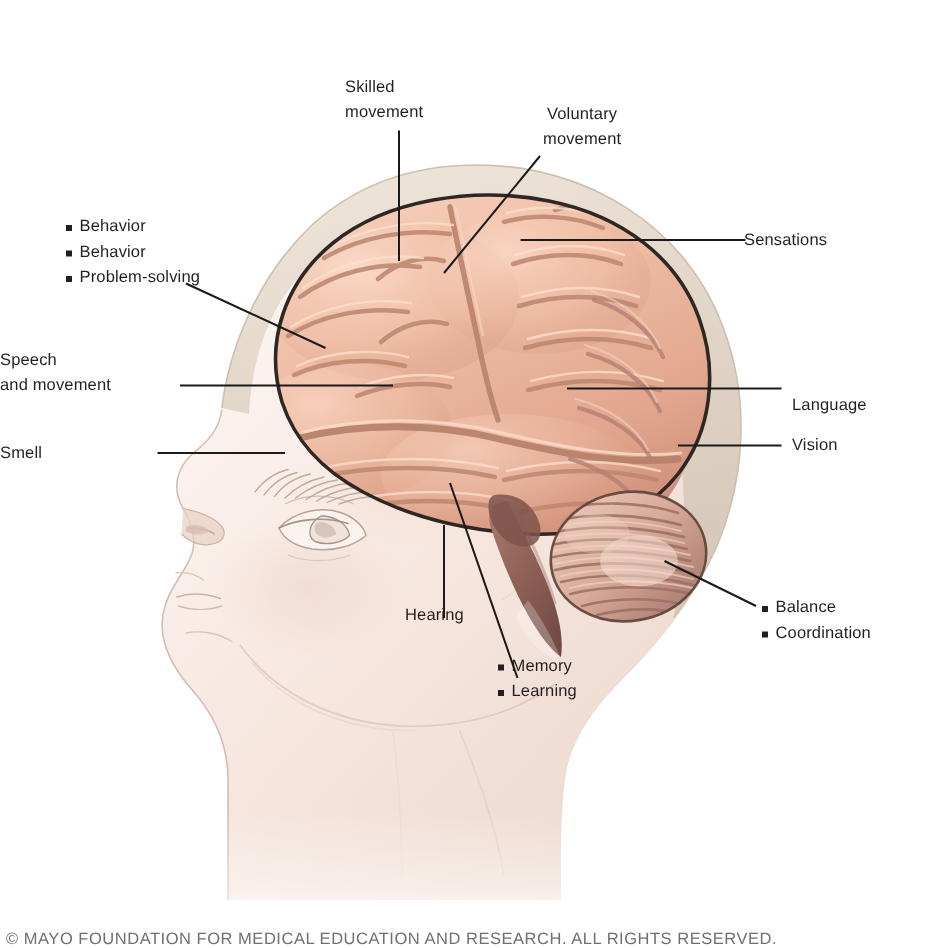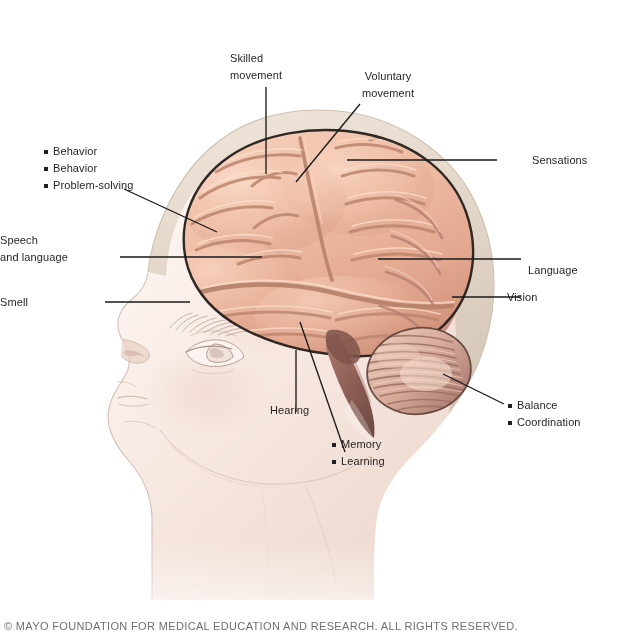--- a/index.html
+++ b/index.html
@@ -379,37 +379,37 @@
 <div class="label" style="left:230px; top:50px;">
   <div>Skilled</div>
   <div>movement</div>
 </div>
 
 <div class="label" style="left:362px; top:68px;text-align:center;">
   <div>Voluntary</div>
   <div>movement</div>
 </div>
 
-<div class="label" style="left:532px; top:152px;">Sensations</div>
+<div class="label" style="left:496px; top:152px;">Sensations</div>
 
 <div class="label" style="left:528px; top:262px;">Language</div>
 
-<div class="label" style="left:507px; top:289px;">Vision</div>
+<div class="label" style="left:528px; top:289px;">Vision</div>
 
 <div class="label" style="left:44px; top:143px;">
   <ul class="bullet-list">
     <li><span class="bul"></span><span>Behavior</span></li>
     <li><span class="bul"></span><span>Behavior</span></li>
     <li><span class="bul"></span><span>Problem-solving</span></li>
   </ul>
 </div>
 
 <div class="label right-align" style="left:0px; width:113px; top:232px;">
   <div>Speech</div>
-  <div>and language</div>
+  <div>and movement</div>
 </div>
 
 <div class="label right-align" style="left:0px; width:98px; top:294px;">Smell</div>
 
 <div class="label" style="left:270px; top:402px;">Hearing</div>
 
 <div class="label" style="left:332px; top:436px;">
   <ul class="bullet-list">
     <li><span class="bul"></span><span>Memory</span></li>
     <li><span class="bul"></span><span>Learning</span></li>

